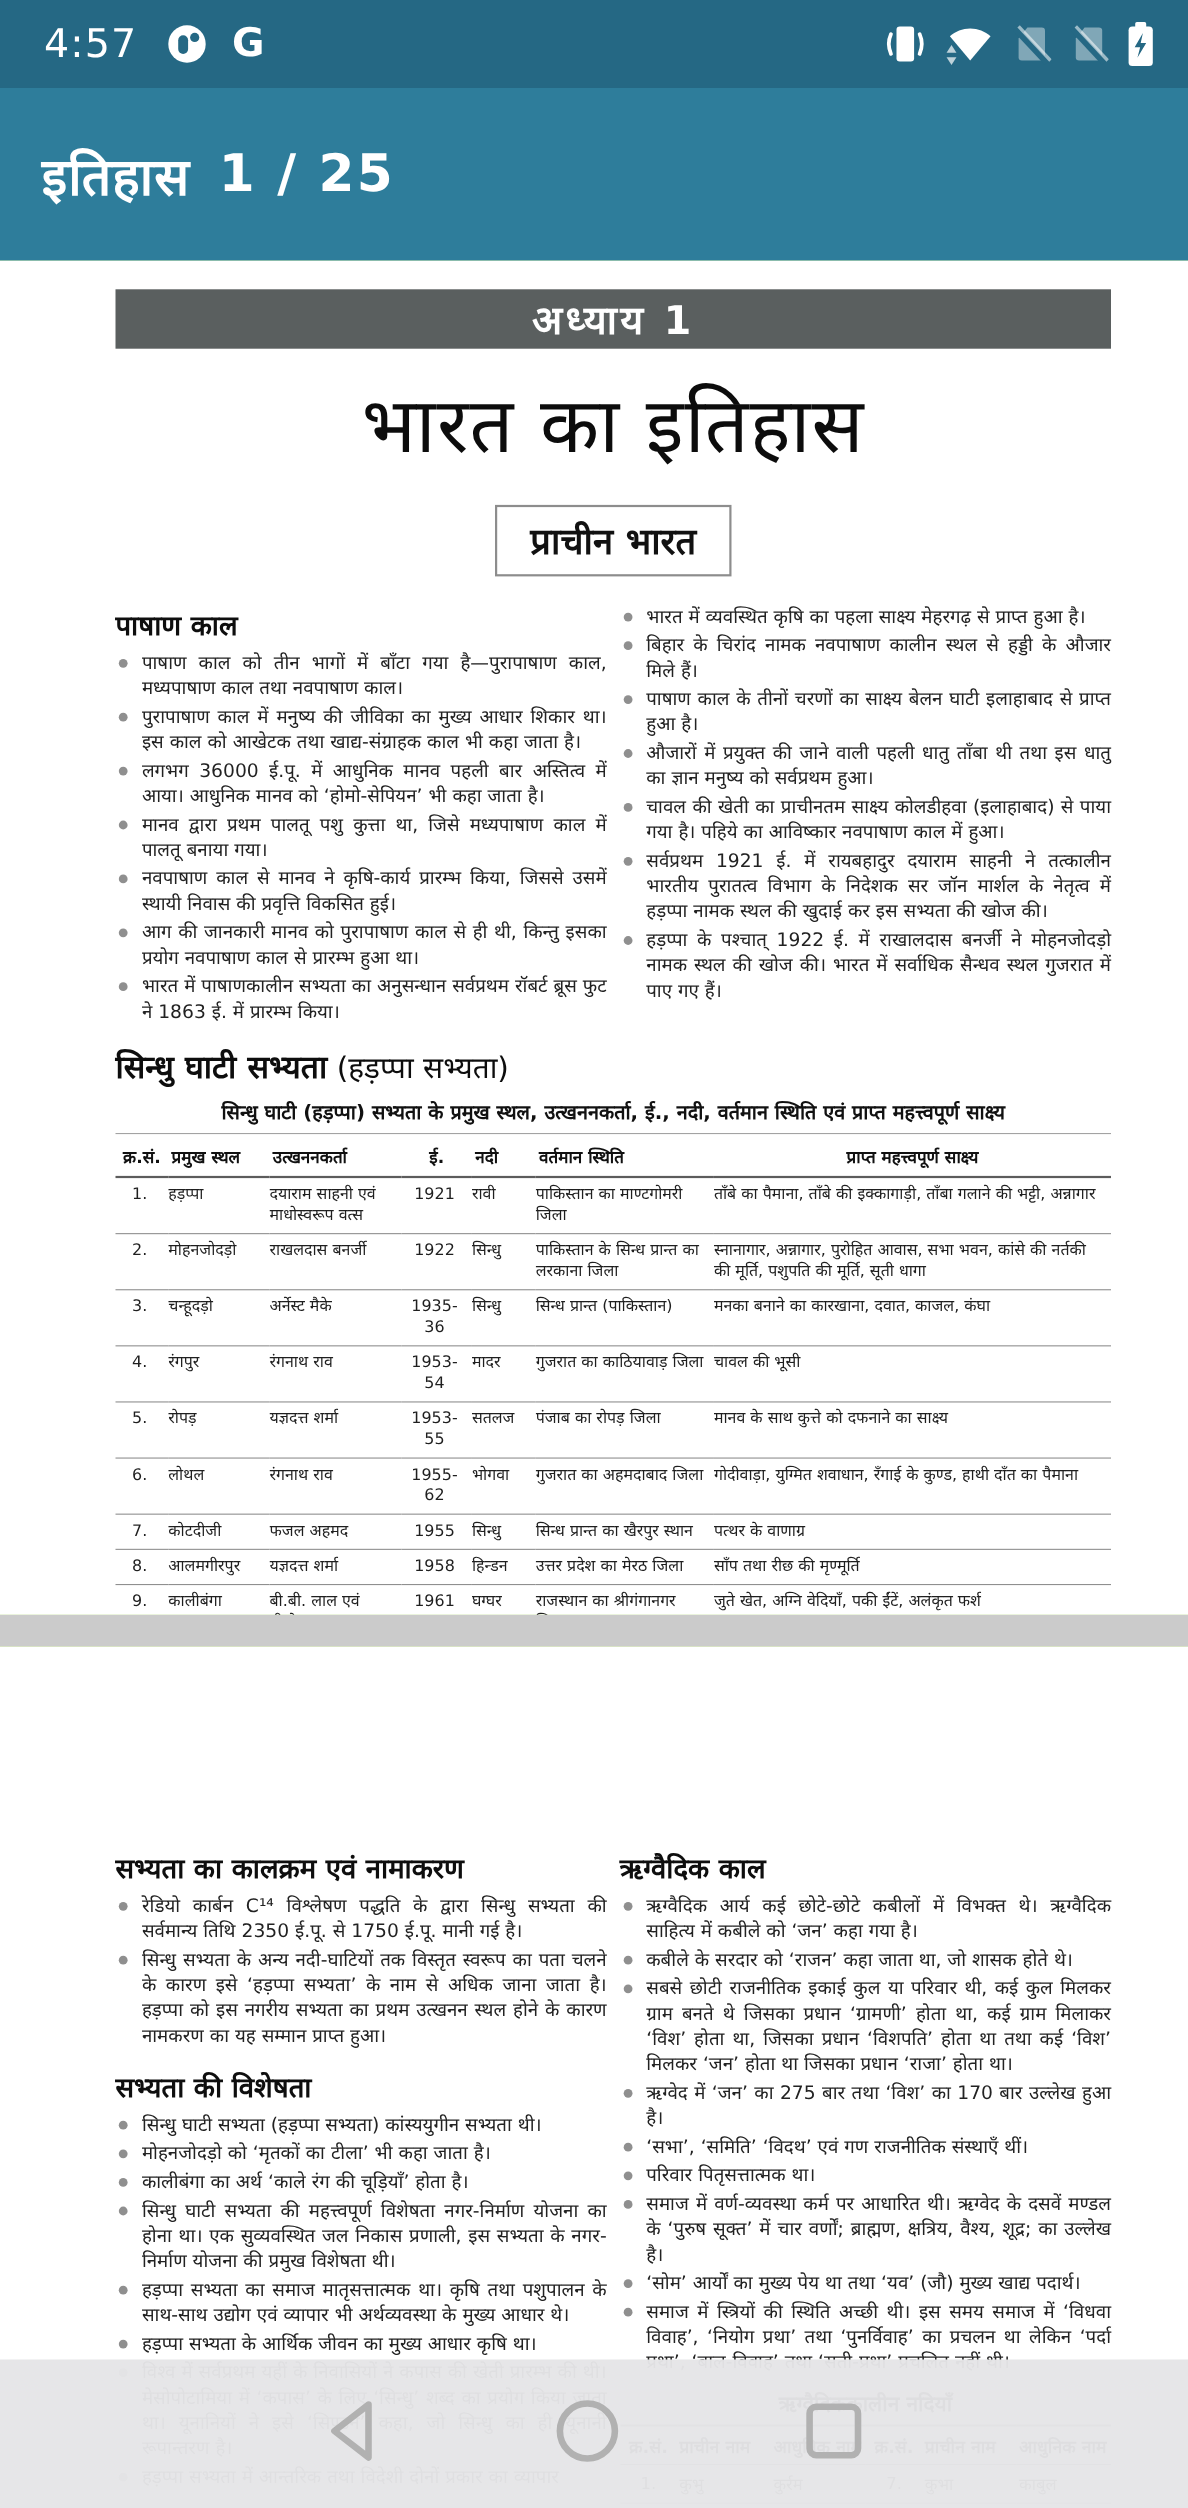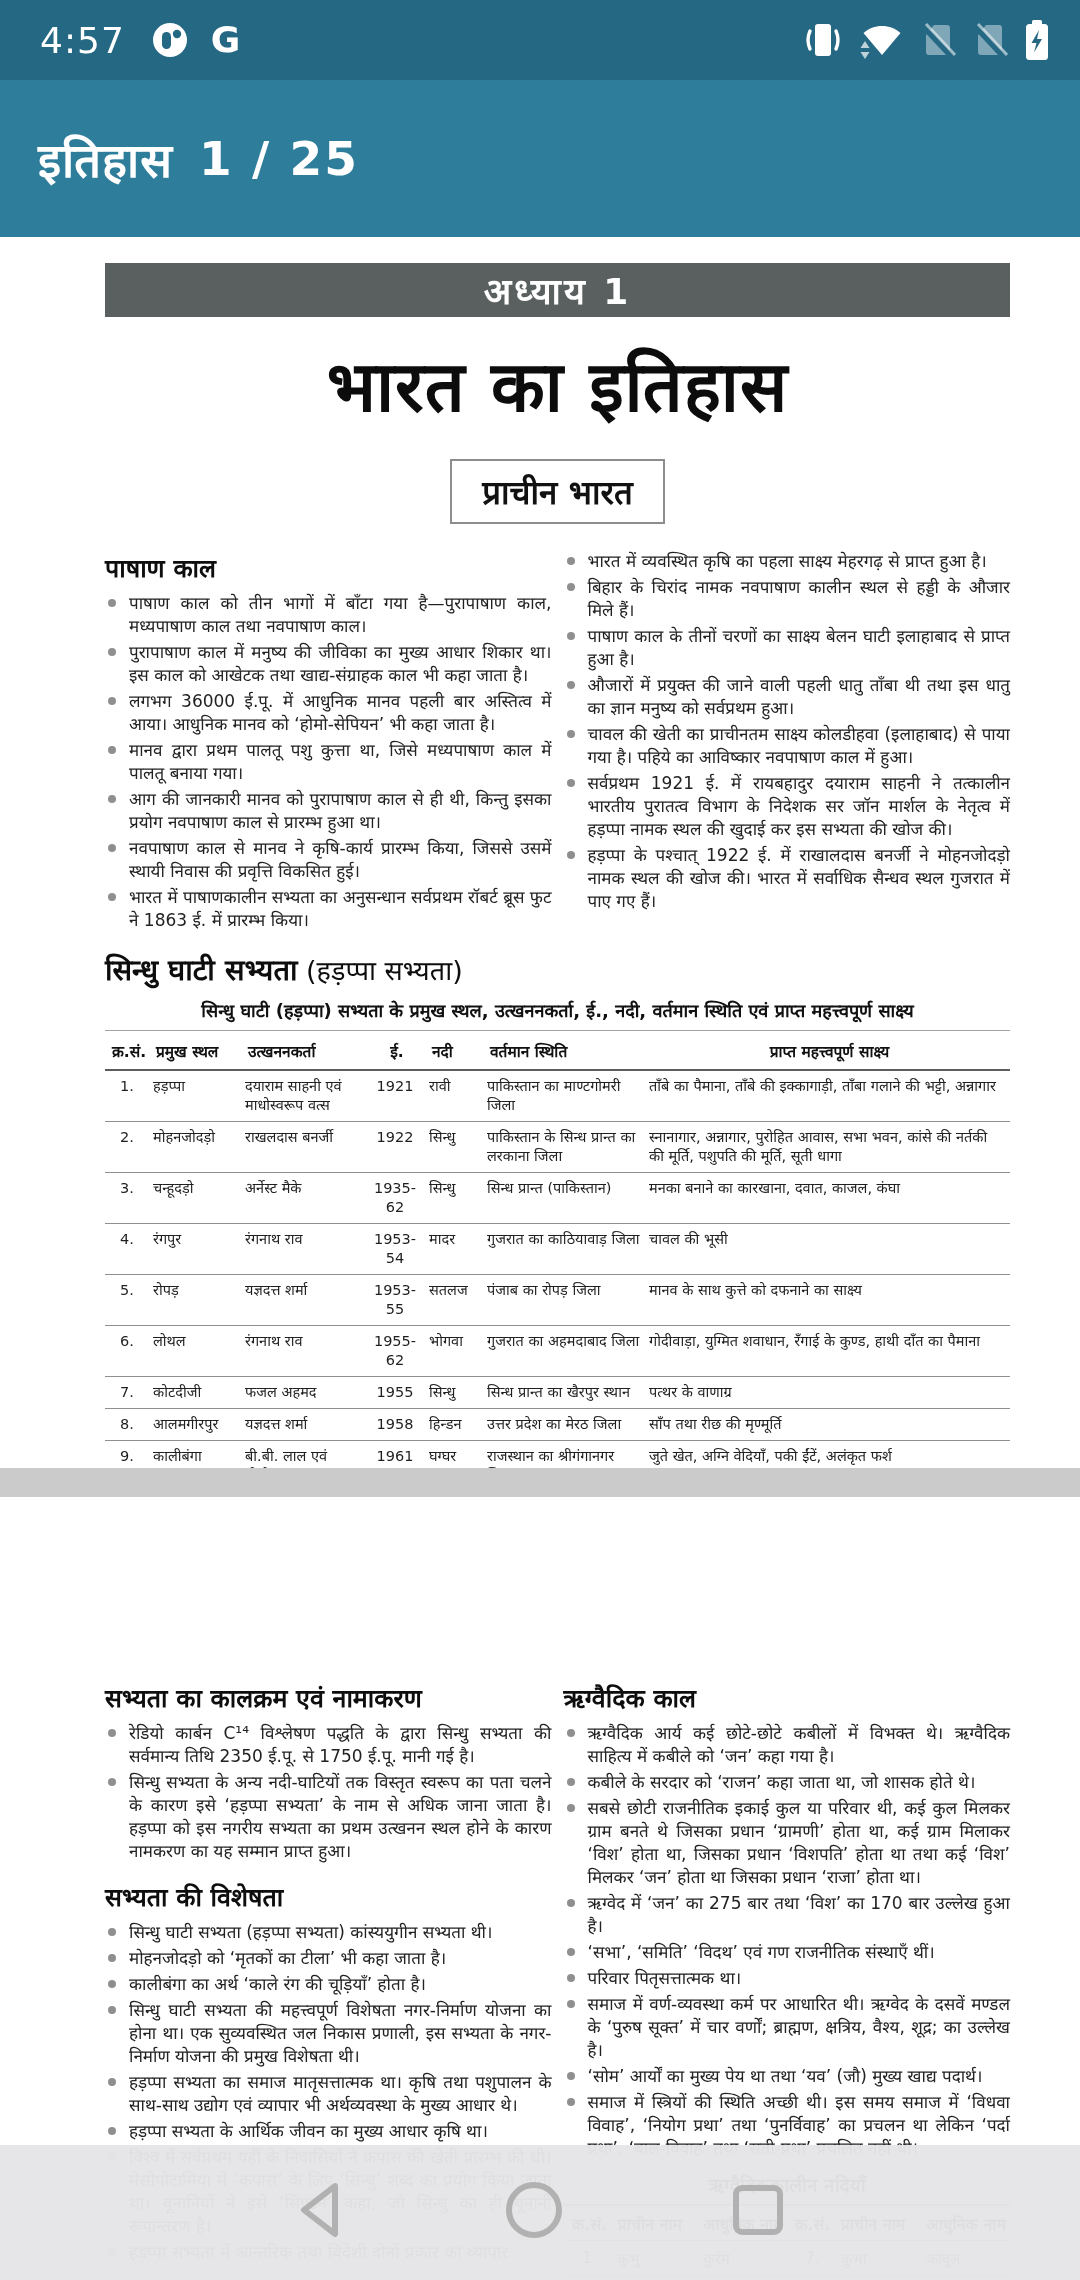--- a/index.html
+++ b/index.html
@@ -30,21 +30,21 @@
   .page1 {
     height:1231px; background:#fff; overflow:hidden;
     padding:26px 70px 0 105px;
   }
   .chapter-banner {
     height:54px; background:#5a5f5f; color:#fff; display:flex;
     align-items:center; justify-content:center; font-size:36px; font-weight:700;
     letter-spacing:3px;
   }
   .doc-title {
-    margin-top:34px; text-align:center; font-size:70px; font-weight:700;
+    margin-top:34px; text-align:center; font-size:70px; font-weight:400;
     color:#0c0c0c; letter-spacing:1px; line-height:1.05;
   }
   .subtitle-box {
     margin:34px auto 0; display:table; border:2px solid #8d8d8d;
     padding:8px 30px; font-size:33px; font-weight:700; color:#111;
   }
   .cols { display:flex; gap:12px; margin-top:26px; }
   .col { flex:1 1 0; min-width:0; }
   .sec-h { font-size:25px; font-weight:700; color:#0e0e0e; margin-bottom:8px; }
   .bullets { list-style:none; font-size:17px; line-height:23px; color:#222; }
@@ -157,22 +157,22 @@
     <div class="subtitle-box">प्राचीन भारत</div>
 
     <div class="cols">
       <div class="col">
         <div class="sec-h">पाषाण काल</div>
         <ul class="bullets">
           <li><span class="dot"></span><span>पाषाण काल को तीन भागों में बाँटा गया है—पुरापाषाण काल, मध्यपाषाण काल तथा नवपाषाण काल।</span></li>
             <li><span class="dot"></span><span>पुरापाषाण काल में मनुष्य की जीविका का मुख्य आधार शिकार था। इस काल को आखेटक तथा खाद्य-संग्राहक काल भी कहा जाता है।</span></li>
             <li><span class="dot"></span><span>लगभग 36000 ई.पू. में आधुनिक मानव पहली बार अस्तित्व में आया। आधुनिक मानव को ‘होमो-सेपियन’ भी कहा जाता है।</span></li>
             <li><span class="dot"></span><span>मानव द्वारा प्रथम पालतू पशु कुत्ता था, जिसे मध्यपाषाण काल में पालतू बनाया गया।</span></li>
+            <li><span class="dot"></span><span>नवपाषाण काल से मानव ने कृषि-कार्य प्रारम्भ किया, जिससे उसमें स्थायी निवास की प्रवृत्ति विकसित हुई।</span></li>
             <li><span class="dot"></span><span>आग की जानकारी मानव को पुरापाषाण काल से ही थी, किन्तु इसका प्रयोग नवपाषाण काल से प्रारम्भ हुआ था।</span></li>
-            <li><span class="dot"></span><span>नवपाषाण काल से मानव ने कृषि-कार्य प्रारम्भ किया, जिससे उसमें स्थायी निवास की प्रवृत्ति विकसित हुई।</span></li>
             <li><span class="dot"></span><span>भारत में पाषाणकालीन सभ्यता का अनुसन्धान सर्वप्रथम रॉबर्ट ब्रूस फुट ने 1863 ई. में प्रारम्भ किया।</span></li>
         </ul>
       </div>
       <div class="col">
         <ul class="bullets">
           <li><span class="dot"></span><span>भारत में व्यवस्थित कृषि का पहला साक्ष्य मेहरगढ़ से प्राप्त हुआ है।</span></li>
             <li><span class="dot"></span><span>बिहार के चिरांद नामक नवपाषाण कालीन स्थल से हड्डी के औजार मिले हैं।</span></li>
             <li><span class="dot"></span><span>पाषाण काल के तीनों चरणों का साक्ष्य बेलन घाटी इलाहाबाद से प्राप्त हुआ है।</span></li>
             <li><span class="dot"></span><span>औजारों में प्रयुक्त की जाने वाली पहली धातु ताँबा थी तथा इस धातु का ज्ञान मनुष्य को सर्वप्रथम हुआ।</span></li>
             <li><span class="dot"></span><span>चावल की खेती का प्राचीनतम साक्ष्य कोलडीहवा (इलाहाबाद) से पाया गया है। पहिये का आविष्कार नवपाषाण काल में हुआ।</span></li>
@@ -215,21 +215,21 @@
             <td class="c-ex">राखलदास बनर्जी</td>
             <td class="c-yr">1922</td>
             <td class="c-rv">सिन्धु</td>
             <td class="c-loc">पाकिस्तान के सिन्ध प्रान्त का लरकाना जिला</td>
             <td class="c-ev">स्नानागार, अन्नागार, पुरोहित आवास, सभा भवन, कांसे की नर्तकी की मूर्ति, पशुपति की मूर्ति, सूती धागा</td>
           </tr>
           <tr>
             <td class="c-sn">3.</td>
             <td class="c-st">चन्हूदड़ो</td>
             <td class="c-ex">अर्नेस्ट मैके</td>
-            <td class="c-yr">1935-62</td>
+            <td class="c-yr">1935-36</td>
             <td class="c-rv">सिन्धु</td>
             <td class="c-loc">सिन्ध प्रान्त (पाकिस्तान)</td>
             <td class="c-ev">मनका बनाने का कारखाना, दवात, काजल, कंघा</td>
           </tr>
           <tr>
             <td class="c-sn">4.</td>
             <td class="c-st">रंगपुर</td>
             <td class="c-ex">रंगनाथ राव</td>
             <td class="c-yr">1953-54</td>
             <td class="c-rv">मादर</td>

